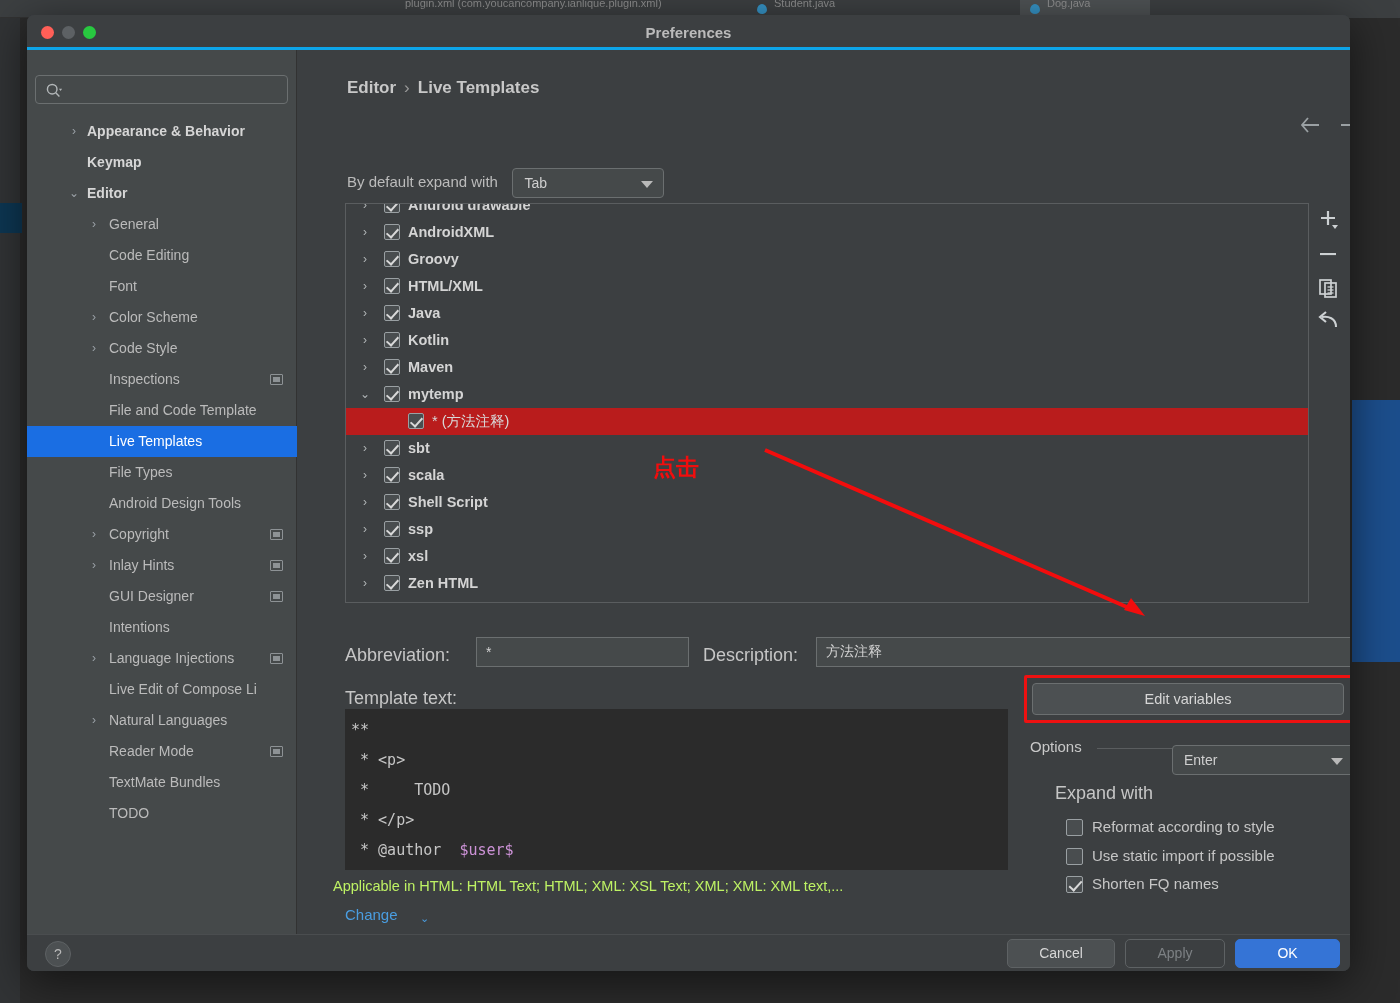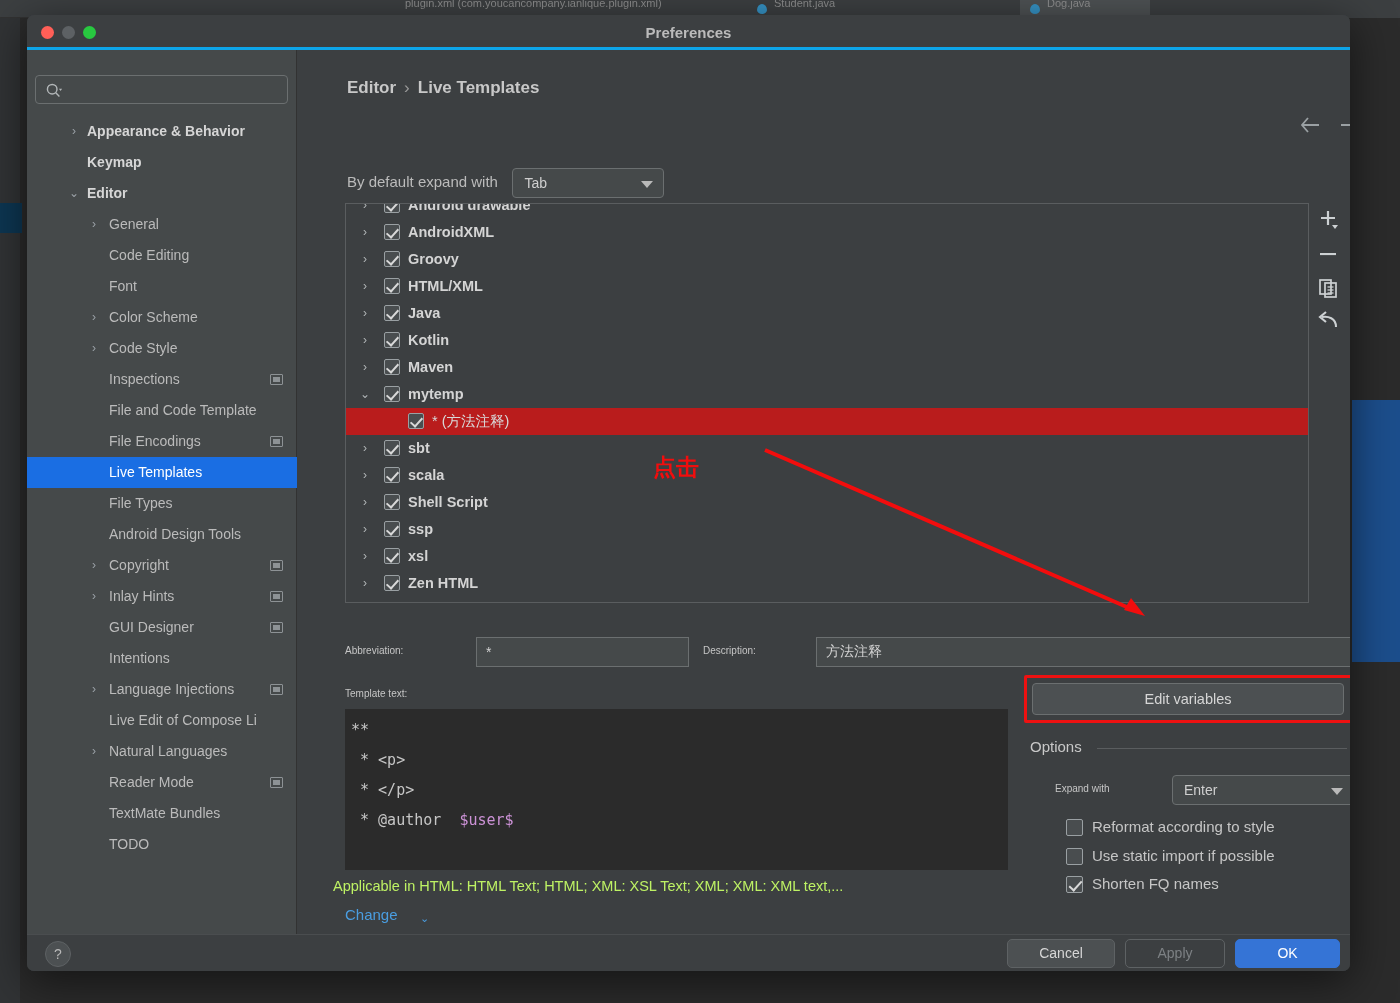--- a/index.html
+++ b/index.html
@@ -188,21 +188,21 @@
   .lt-row.child .lt-name  { left: 86px; }
 
   #list-toolbar {
     position: absolute; left: 1012px; top: 153px; width: 38px; height: 400px;
   }
   .tb-btn {
     position: relative; width: 38px; height: 34px; cursor: default;
   }
 
   
-  .field-label { position: absolute; font-size: 10px; color: #c6c6c6; }
+  .field-label { position: absolute; font-size: 18px; color: #c6c6c6; }
   .text-field {
     position: absolute; height: 30px; line-height: 28px;
     background: #45494a; border: 1px solid #6b6f70;
     color: #d3d3d3; font-size: 14px; padding-left: 9px;
     font-family: "Liberation Sans", sans-serif;
     outline: none;
   }
   #abbr-label { left: 48px; top: 595px; }
   #abbr-field { left: 179px; top: 587px; width: 213px; }
   #desc-label { left: 406px; top: 595px; }
@@ -245,21 +245,21 @@
   #options-title {
     position: absolute; left: 733px; top: 688px;
     font-size: 15px; color: #c8c8c8;
   }
   #options-rule {
     position: absolute; left: 800px; top: 698px; width: 250px; height: 1px;
     background: #5a5d5f;
   }
   #expand2-label { left: 758px; top: 733px; }
   #expand2-combo {
-    position: absolute; left: 875px; top: 725px; width: 182px;
+    position: absolute; left: 875px; top: 695px; width: 182px;
   }
   .opt-check {
     position: absolute; width: 17px; height: 17px;
     border: 1px solid #9aa0a3; border-radius: 2px; background: #494d4f;
   }
   .opt-check.on::after {
     content: ""; position: absolute; left: 5px; top: 1px;
     width: 5px; height: 11px;
     border: solid #d9d9d9; border-width: 0 2px 2px 0;
     transform: rotate(42deg);
@@ -369,25 +369,20 @@
             <span class="tree-label">Code Style</span>
           </div>
           <div class="tree-row lvl1">
             <span class="tree-arrow"></span>
             <span class="tree-label">Inspections</span>
             <span class="tree-badge"></span>
           </div>
           <div class="tree-row lvl1">
             <span class="tree-arrow"></span>
             <span class="tree-label">File and Code Template</span>
-          </div>
-          <div class="tree-row lvl1">
-            <span class="tree-arrow"></span>
-            <span class="tree-label">File Encodings</span>
-            <span class="tree-badge"></span>
           </div>
           <div class="tree-row lvl1 sel">
             <span class="tree-arrow"></span>
             <span class="tree-label">Live Templates</span>
           </div>
           <div class="tree-row lvl1">
             <span class="tree-arrow"></span>
             <span class="tree-label">File Types</span>
           </div>
           <div class="tree-row lvl1">
@@ -578,20 +573,21 @@
       <span class="field-label" id="abbr-label">Abbreviation:</span>
       <input class="text-field" id="abbr-field" type="text" value="*" style="">
 
       <span class="field-label" id="desc-label">Description:</span>
       <input class="text-field" id="desc-field" type="text" value="方法注释" style="">
 
       <span class="field-label" id="tmpl-label">Template text:</span>
       <div id="tmpl-text">
           <div class="ln"><span>**</span></div>
           <div class="ln"><span> * &lt;p&gt;</span></div>
+          <div class="ln"><span> *     TODO</span></div>
           <div class="ln"><span> * &lt;/p&gt;</span></div>
           <div class="ln"><span> * @author  </span><span class="var">$user$</span></div>
         </div>
 
       <div id="applicable">Applicable in HTML: HTML Text; HTML; XML: XSL Text; XML; XML: XML text,...</div>
       <div id="change-link">Change</div>
       <div id="change-caret">⌄</div>
 
       <div id="edit-vars-btn">Edit variables</div>
       <div id="edit-vars-hl"></div>

